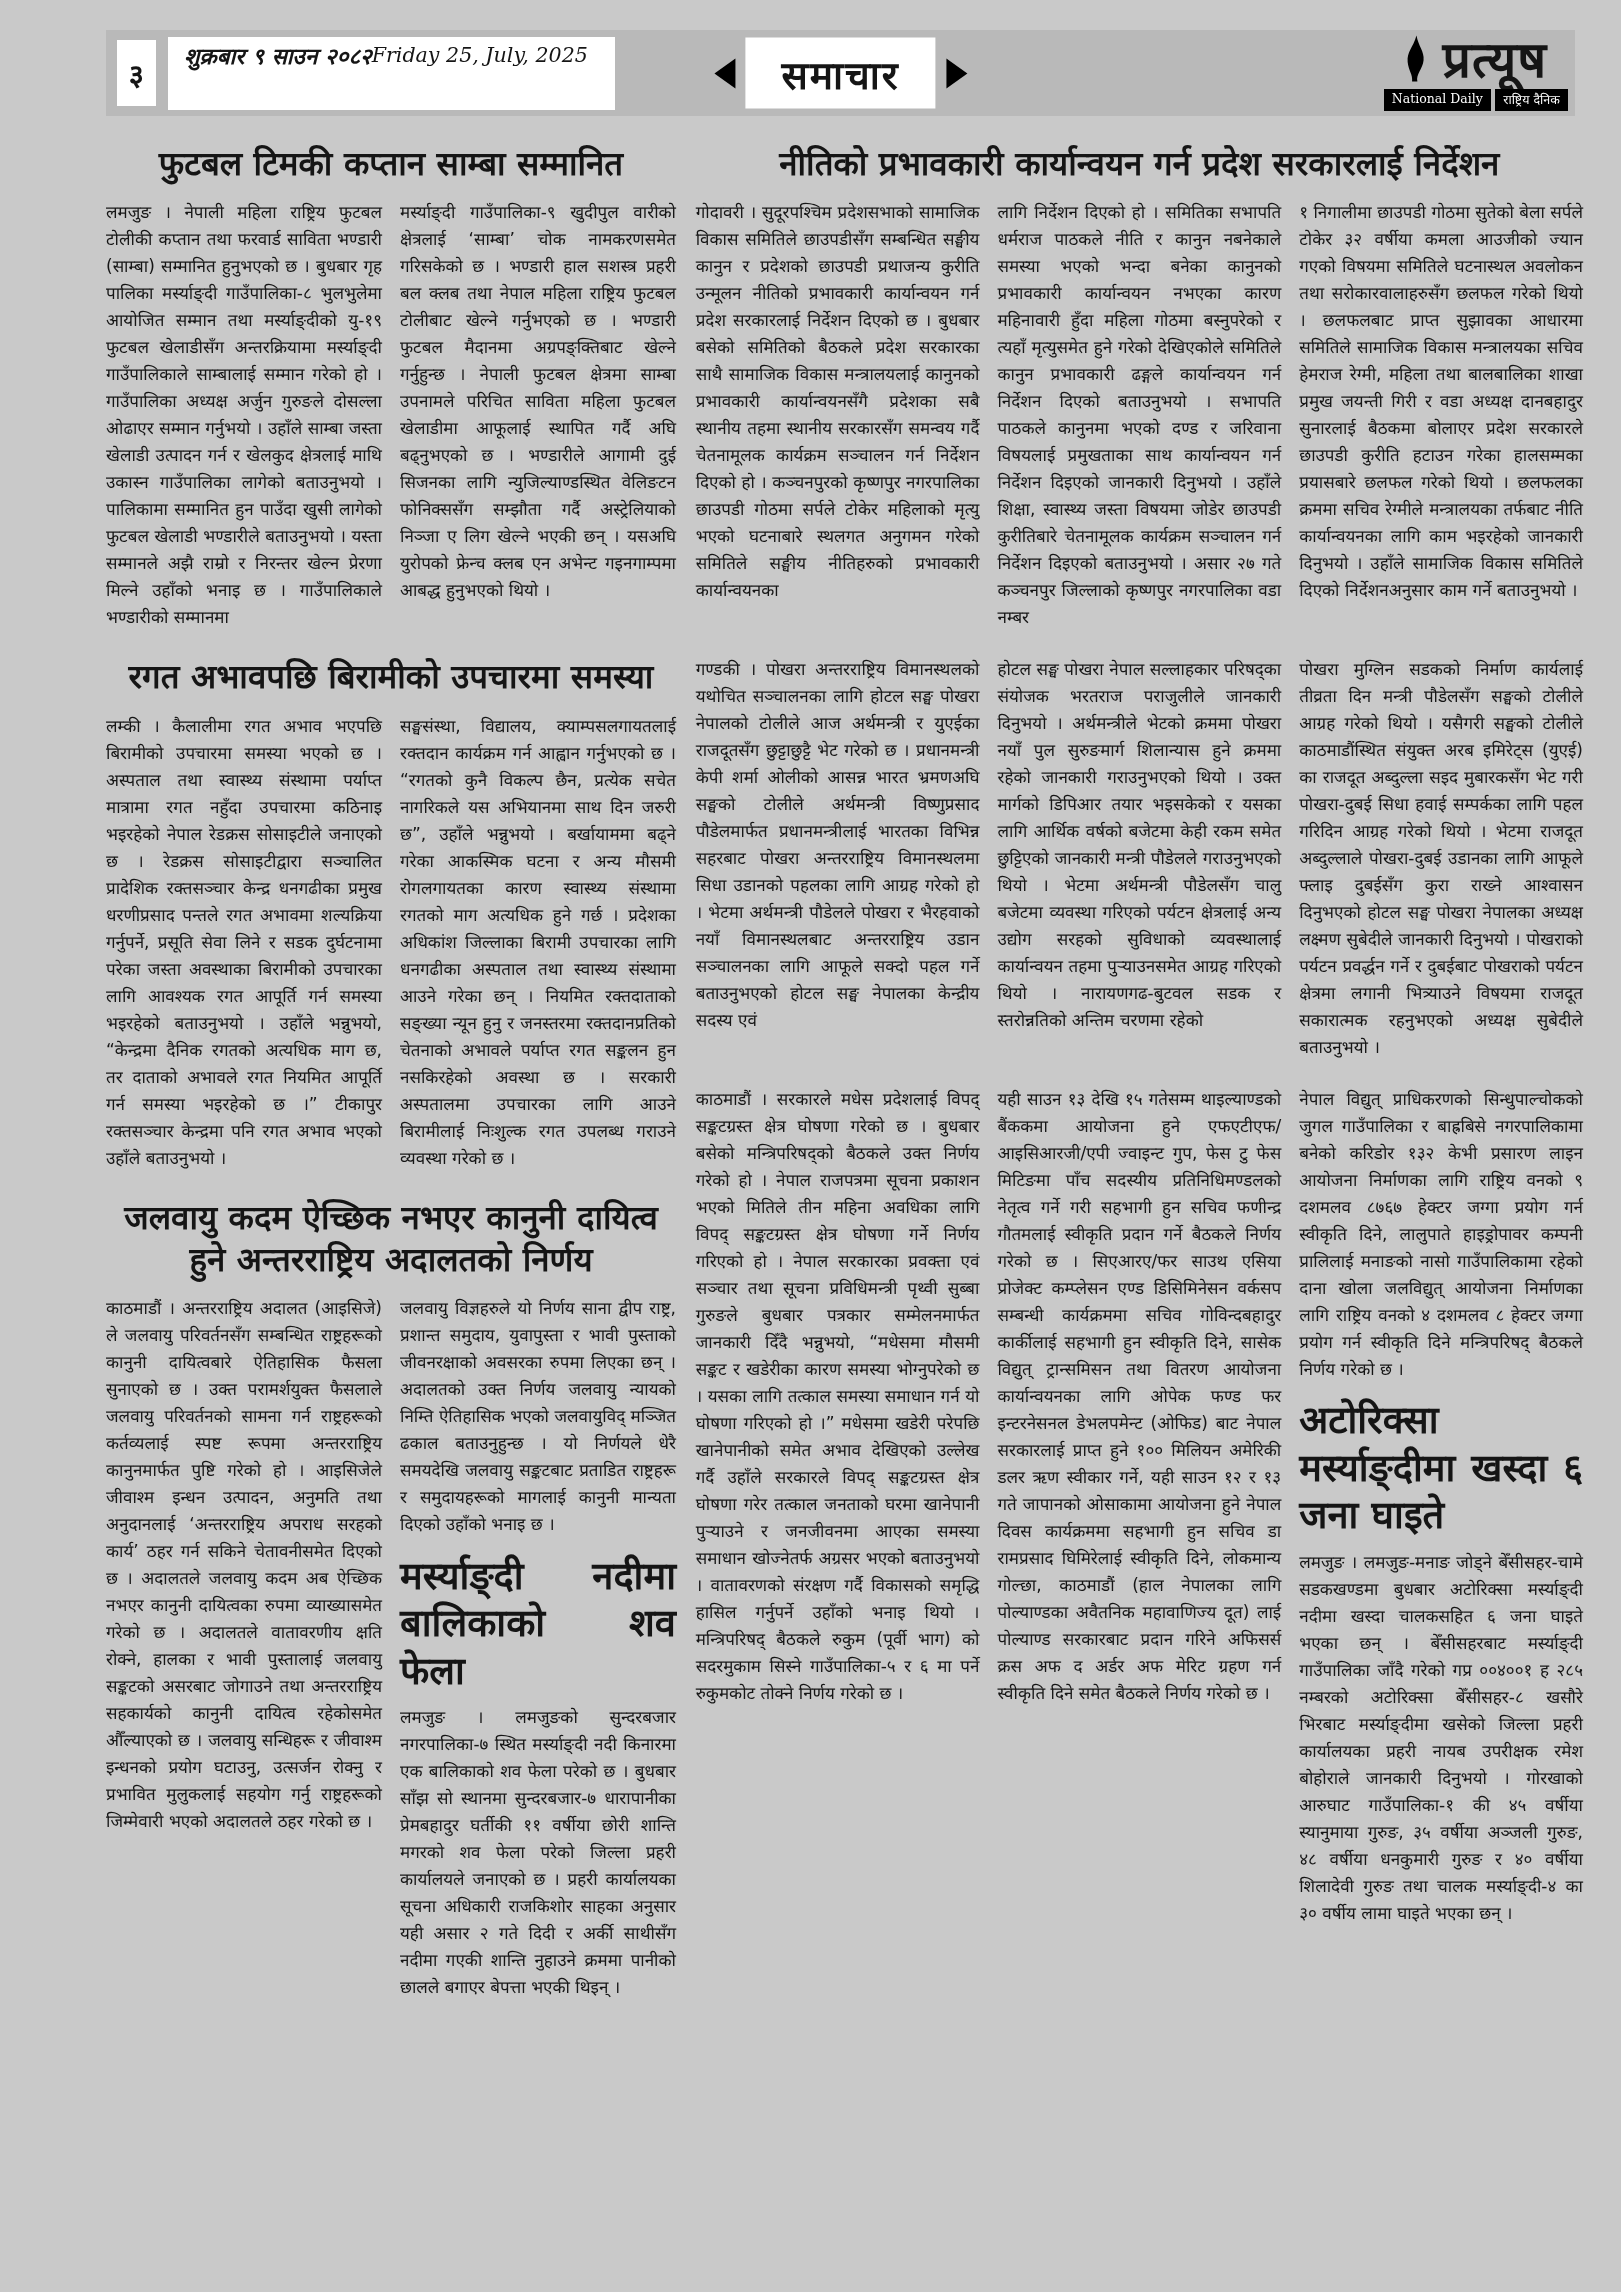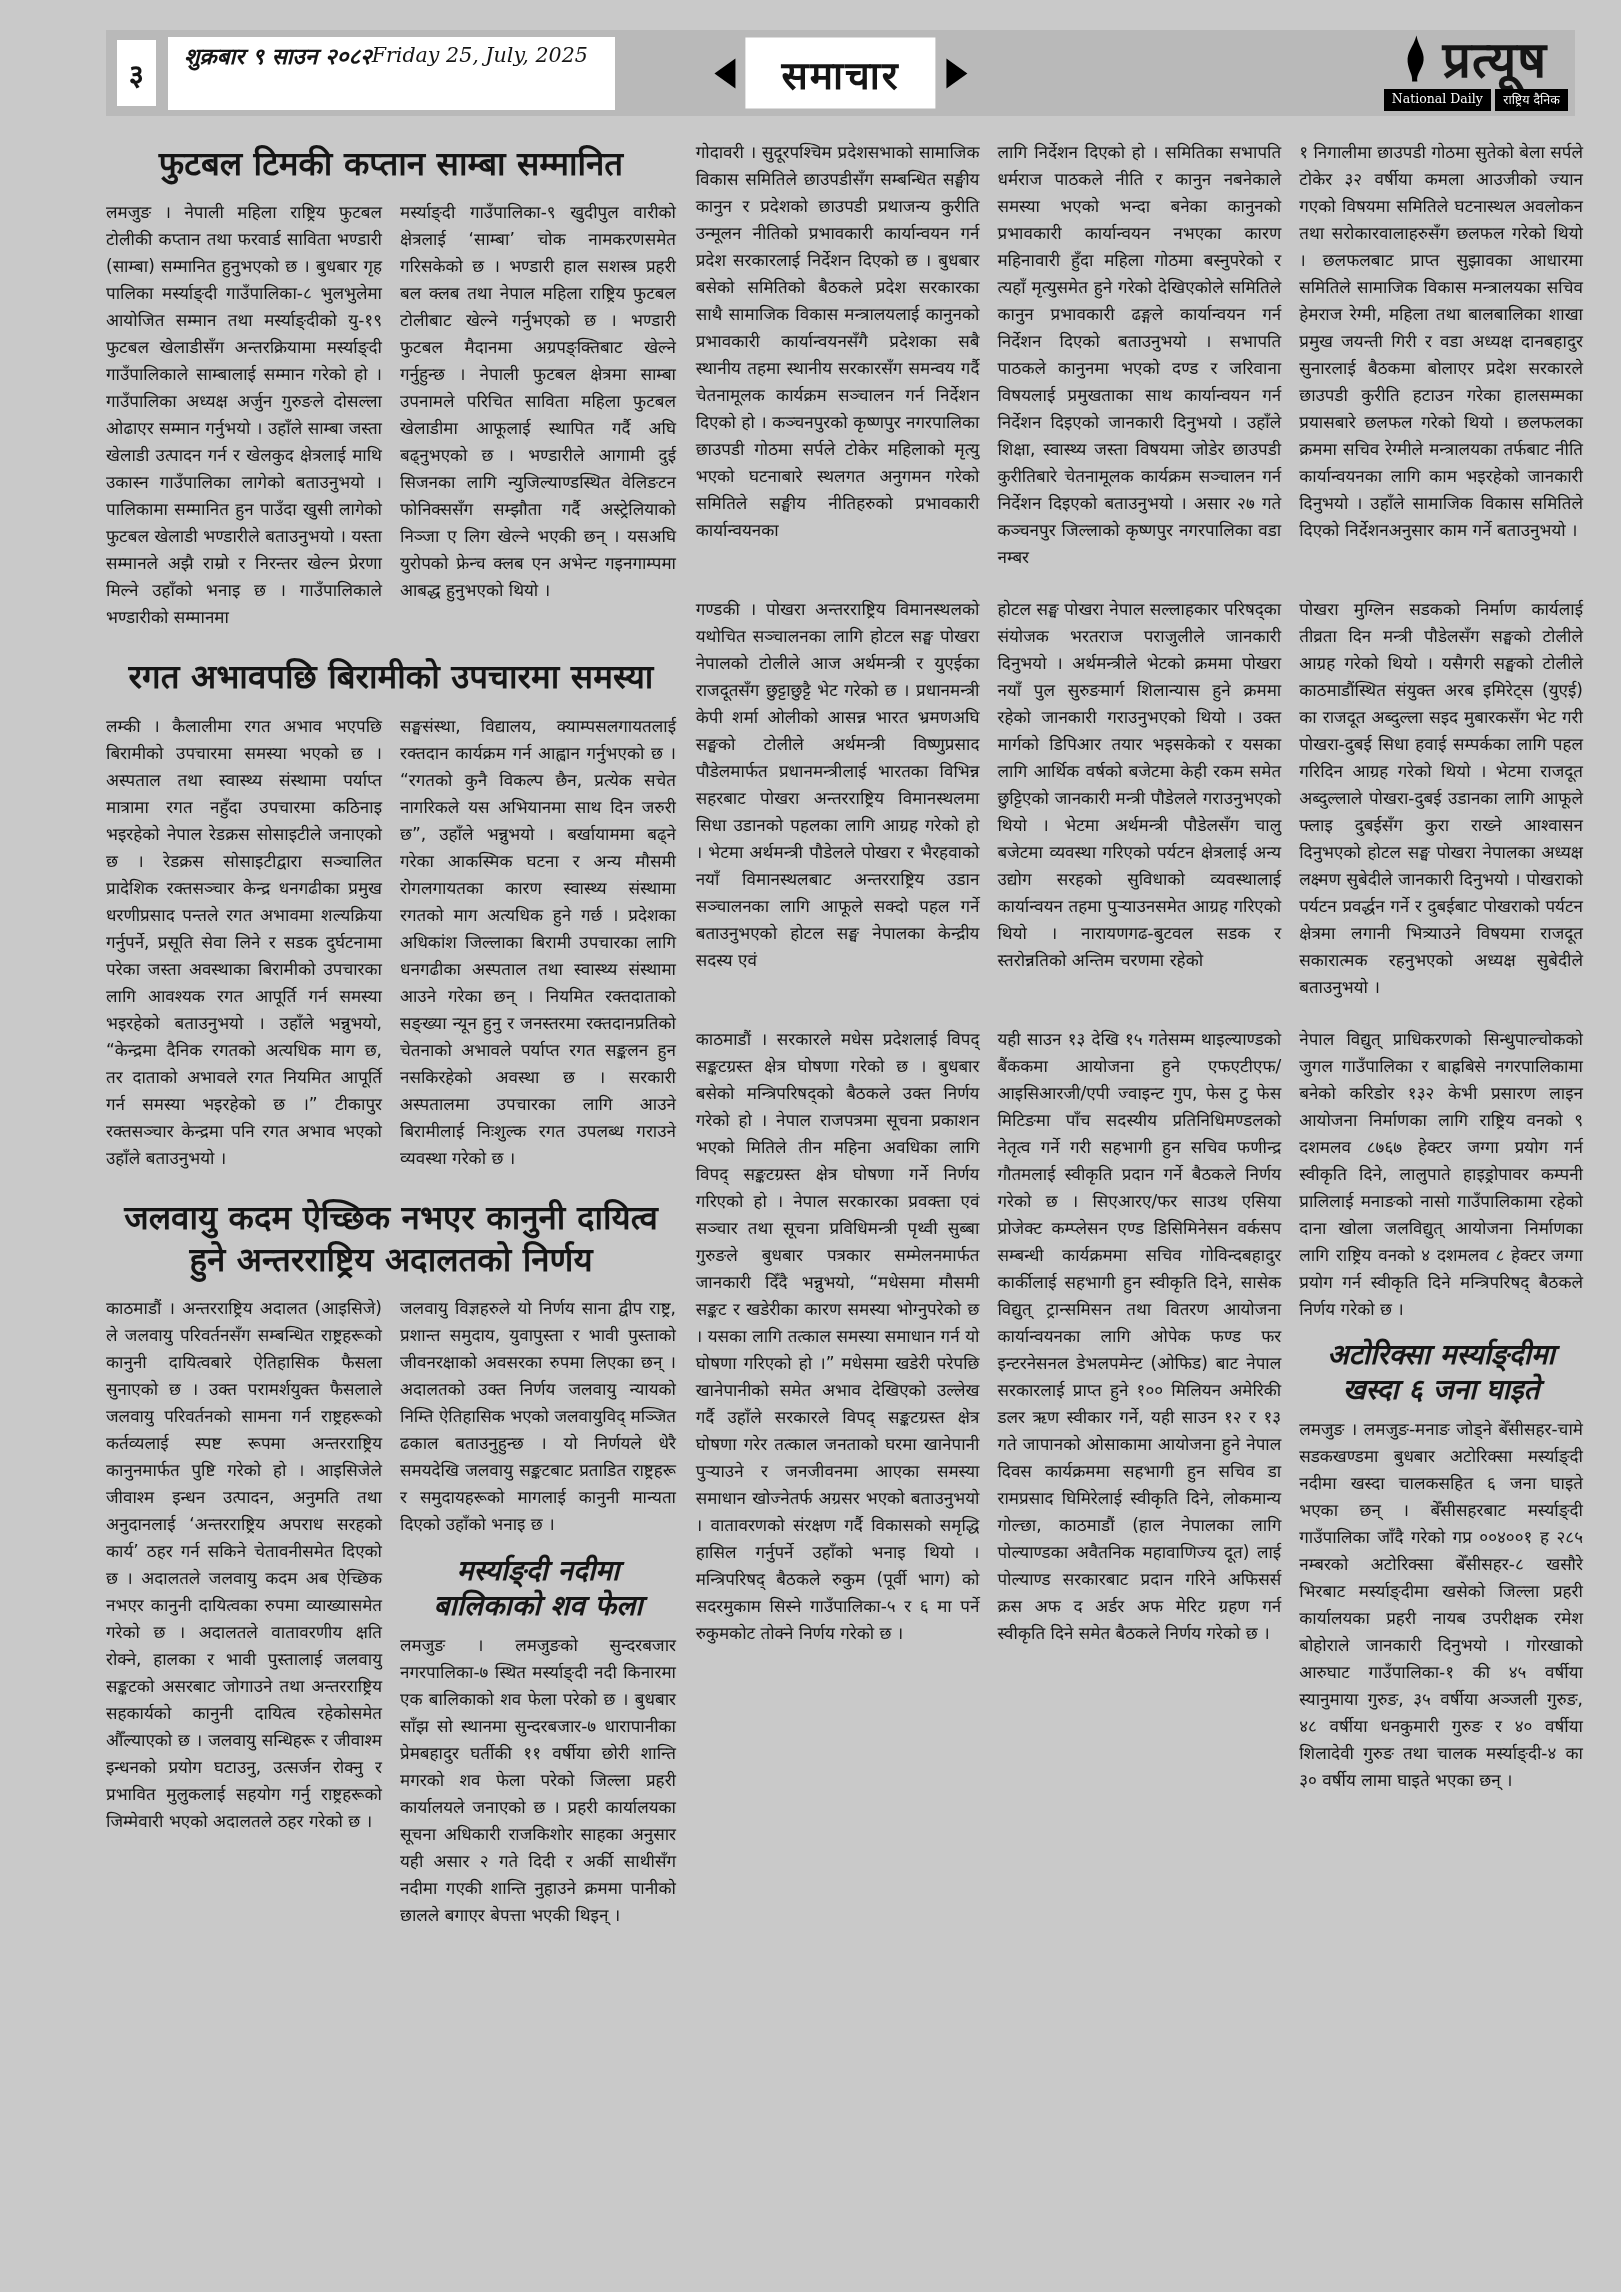--- a/index.html
+++ b/index.html
@@ -42,23 +42,22 @@
   
   .content{display:flex;gap:19.7px;margin:23px 39px 0 106px;}
   .stack-left{width:570px;flex:none;}
   .stack-right{flex:1;min-width:0;}
   article{margin-bottom:25px;}
   .headline{
     text-align:center;font-weight:bold;font-size:33px;line-height:1.28;
     margin:3.6px 5.4px 14.3px;
   }
   .subhead{
-    text-align:center;font-weight:bold;font-size:28px;line-height:1.25;
+    font-weight:bold;font-size:38px;line-height:1.25;
     margin:14.3px 0 9px;
-    font-style:italic;
   }
   .cols{display:flex;gap:18px;}
   .col{flex:1;min-width:0;text-align:justify;font-size:17px;line-height:27px;}
 </style>
 </head>
 <body>
 
 <div class="page">
 
   <div class="header">
@@ -122,20 +121,21 @@
             <span>लमजुङ । लमजुङको सुन्दरबजार नगरपालिका-७ स्थित मर्स्याङ्दी नदी किनारमा एक बालिकाको शव फेला परेको छ । बुधबार साँझ सो स्थानमा सुन्दरबजार-७ धारापानीका प्रेमबहादुर घर्तीकी ११ वर्षीया छोरी शान्ति मगरको शव फेला परेको जिल्ला प्रहरी कार्यालयले जनाएको छ । प्रहरी कार्यालयका सूचना अधिकारी राजकिशोर साहका अनुसार यही असार २ गते दिदी र अर्की साथीसँग नदीमा गएकी शान्ति नुहाउने क्रममा पानीको छालले बगाएर बेपत्ता भएकी थिइन् ।</span>
           </div>
         </div>
       </article>
 
     </div>
 
     <div class="stack-right">
 
       <article>
+        <h1 class="headline">नीतिको प्रभावकारी कार्यान्वयन गर्न प्रदेश सरकारलाई निर्देशन</h1>
         <div class="cols">
           <div class="col">गोदावरी । सुदूरपश्चिम प्रदेशसभाको सामाजिक विकास समितिले छाउपडीसँग सम्बन्धित सङ्घीय कानुन र प्रदेशको छाउपडी प्रथाजन्य कुरीति उन्मूलन नीतिको प्रभावकारी कार्यान्वयन गर्न प्रदेश सरकारलाई निर्देशन दिएको छ । बुधबार बसेको समितिको बैठकले प्रदेश सरकारका साथै सामाजिक विकास मन्त्रालयलाई कानुनको प्रभावकारी कार्यान्वयनसँगै प्रदेशका सबै स्थानीय तहमा स्थानीय सरकारसँग समन्वय गर्दै चेतनामूलक कार्यक्रम सञ्चालन गर्न निर्देशन दिएको हो । कञ्चनपुरको कृष्णपुर नगरपालिका छाउपडी गोठमा सर्पले टोकेर महिलाको मृत्यु भएको घटनाबारे स्थलगत अनुगमन गरेको समितिले सङ्घीय नीतिहरुको प्रभावकारी कार्यान्वयनका</div>
           <div class="col">लागि निर्देशन दिएको हो । समितिका सभापति धर्मराज पाठकले नीति र कानुन नबनेकाले समस्या भएको भन्दा बनेका कानुनको प्रभावकारी कार्यान्वयन नभएका कारण महिनावारी हुँदा महिला गोठमा बस्नुपरेको र त्यहाँ मृत्युसमेत हुने गरेको देखिएकोले समितिले कानुन प्रभावकारी ढङ्गले कार्यान्वयन गर्न निर्देशन दिएको बताउनुभयो । सभापति पाठकले कानुनमा भएको दण्ड र जरिवाना विषयलाई प्रमुखताका साथ कार्यान्वयन गर्न निर्देशन दिइएको जानकारी दिनुभयो । उहाँले शिक्षा, स्वास्थ्य जस्ता विषयमा जोडेर छाउपडी कुरीतिबारे चेतनामूलक कार्यक्रम सञ्चालन गर्न निर्देशन दिइएको बताउनुभयो । असार २७ गते कञ्चनपुर जिल्लाको कृष्णपुर नगरपालिका वडा नम्बर</div>
           <div class="col">१ निगालीमा छाउपडी गोठमा सुतेको बेला सर्पले टोकेर ३२ वर्षीया कमला आउजीको ज्यान गएको विषयमा समितिले घटनास्थल अवलोकन तथा सरोकारवालाहरुसँग छलफल गरेको थियो । छलफलबाट प्राप्त सुझावका आधारमा समितिले सामाजिक विकास मन्त्रालयका सचिव हेमराज रेग्मी, महिला तथा बालबालिका शाखा प्रमुख जयन्ती गिरी र वडा अध्यक्ष दानबहादुर सुनारलाई बैठकमा बोलाएर प्रदेश सरकारले छाउपडी कुरीति हटाउन गरेका हालसम्मका प्रयासबारे छलफल गरेको थियो । छलफलका क्रममा सचिव रेग्मीले मन्त्रालयका तर्फबाट नीति कार्यान्वयनका लागि काम भइरहेको जानकारी दिनुभयो । उहाँले सामाजिक विकास समितिले दिएको निर्देशनअनुसार काम गर्ने बताउनुभयो ।</div>
         </div>
       </article>
 
       <article>
         <div class="cols">
           <div class="col">गण्डकी । पोखरा अन्तरराष्ट्रिय विमानस्थलको यथोचित सञ्चालनका लागि होटल सङ्घ पोखरा नेपालको टोलीले आज अर्थमन्त्री र युएईका राजदूतसँग छुट्टाछुट्टै भेट गरेको छ । प्रधानमन्त्री केपी शर्मा ओलीको आसन्न भारत भ्रमणअघि सङ्घको टोलीले अर्थमन्त्री विष्णुप्रसाद पौडेलमार्फत प्रधानमन्त्रीलाई भारतका विभिन्न सहरबाट पोखरा अन्तरराष्ट्रिय विमानस्थलमा सिधा उडानको पहलका लागि आग्रह गरेको हो । भेटमा अर्थमन्त्री पौडेलले पोखरा र भैरहवाको नयाँ विमानस्थलबाट अन्तरराष्ट्रिय उडान सञ्चालनका लागि आफूले सक्दो पहल गर्ने बताउनुभएको होटल सङ्घ नेपालका केन्द्रीय सदस्य एवं</div>

